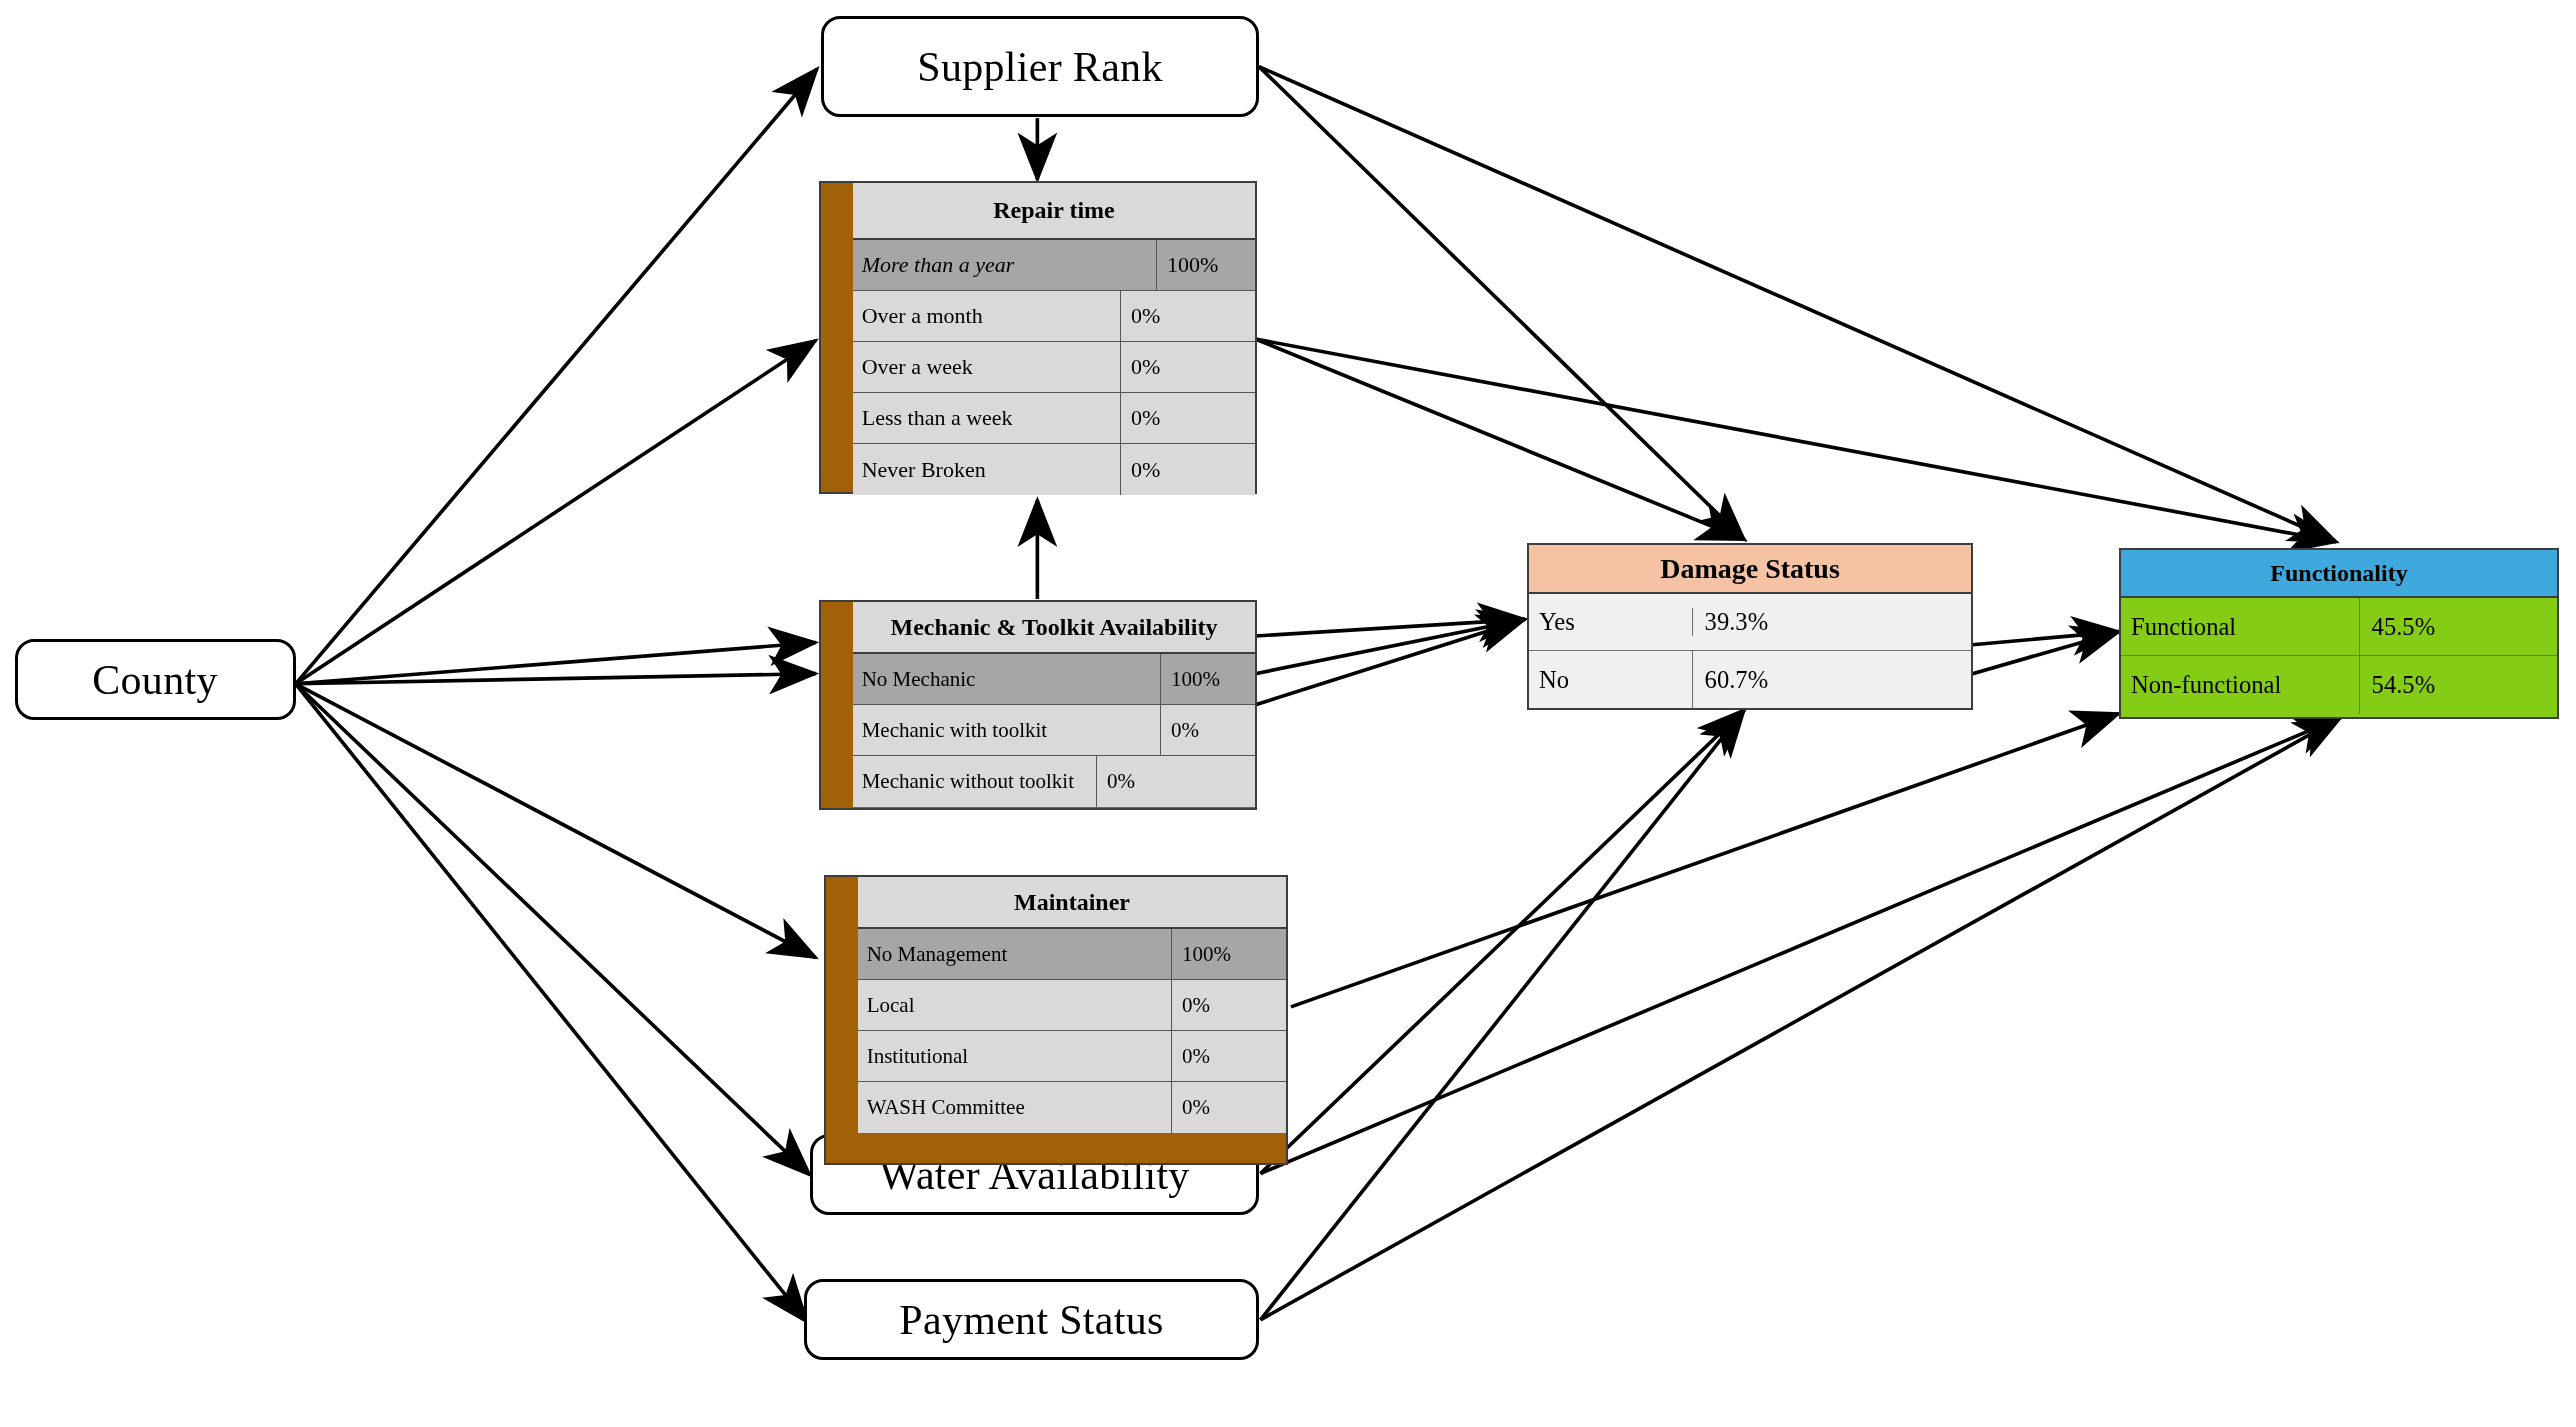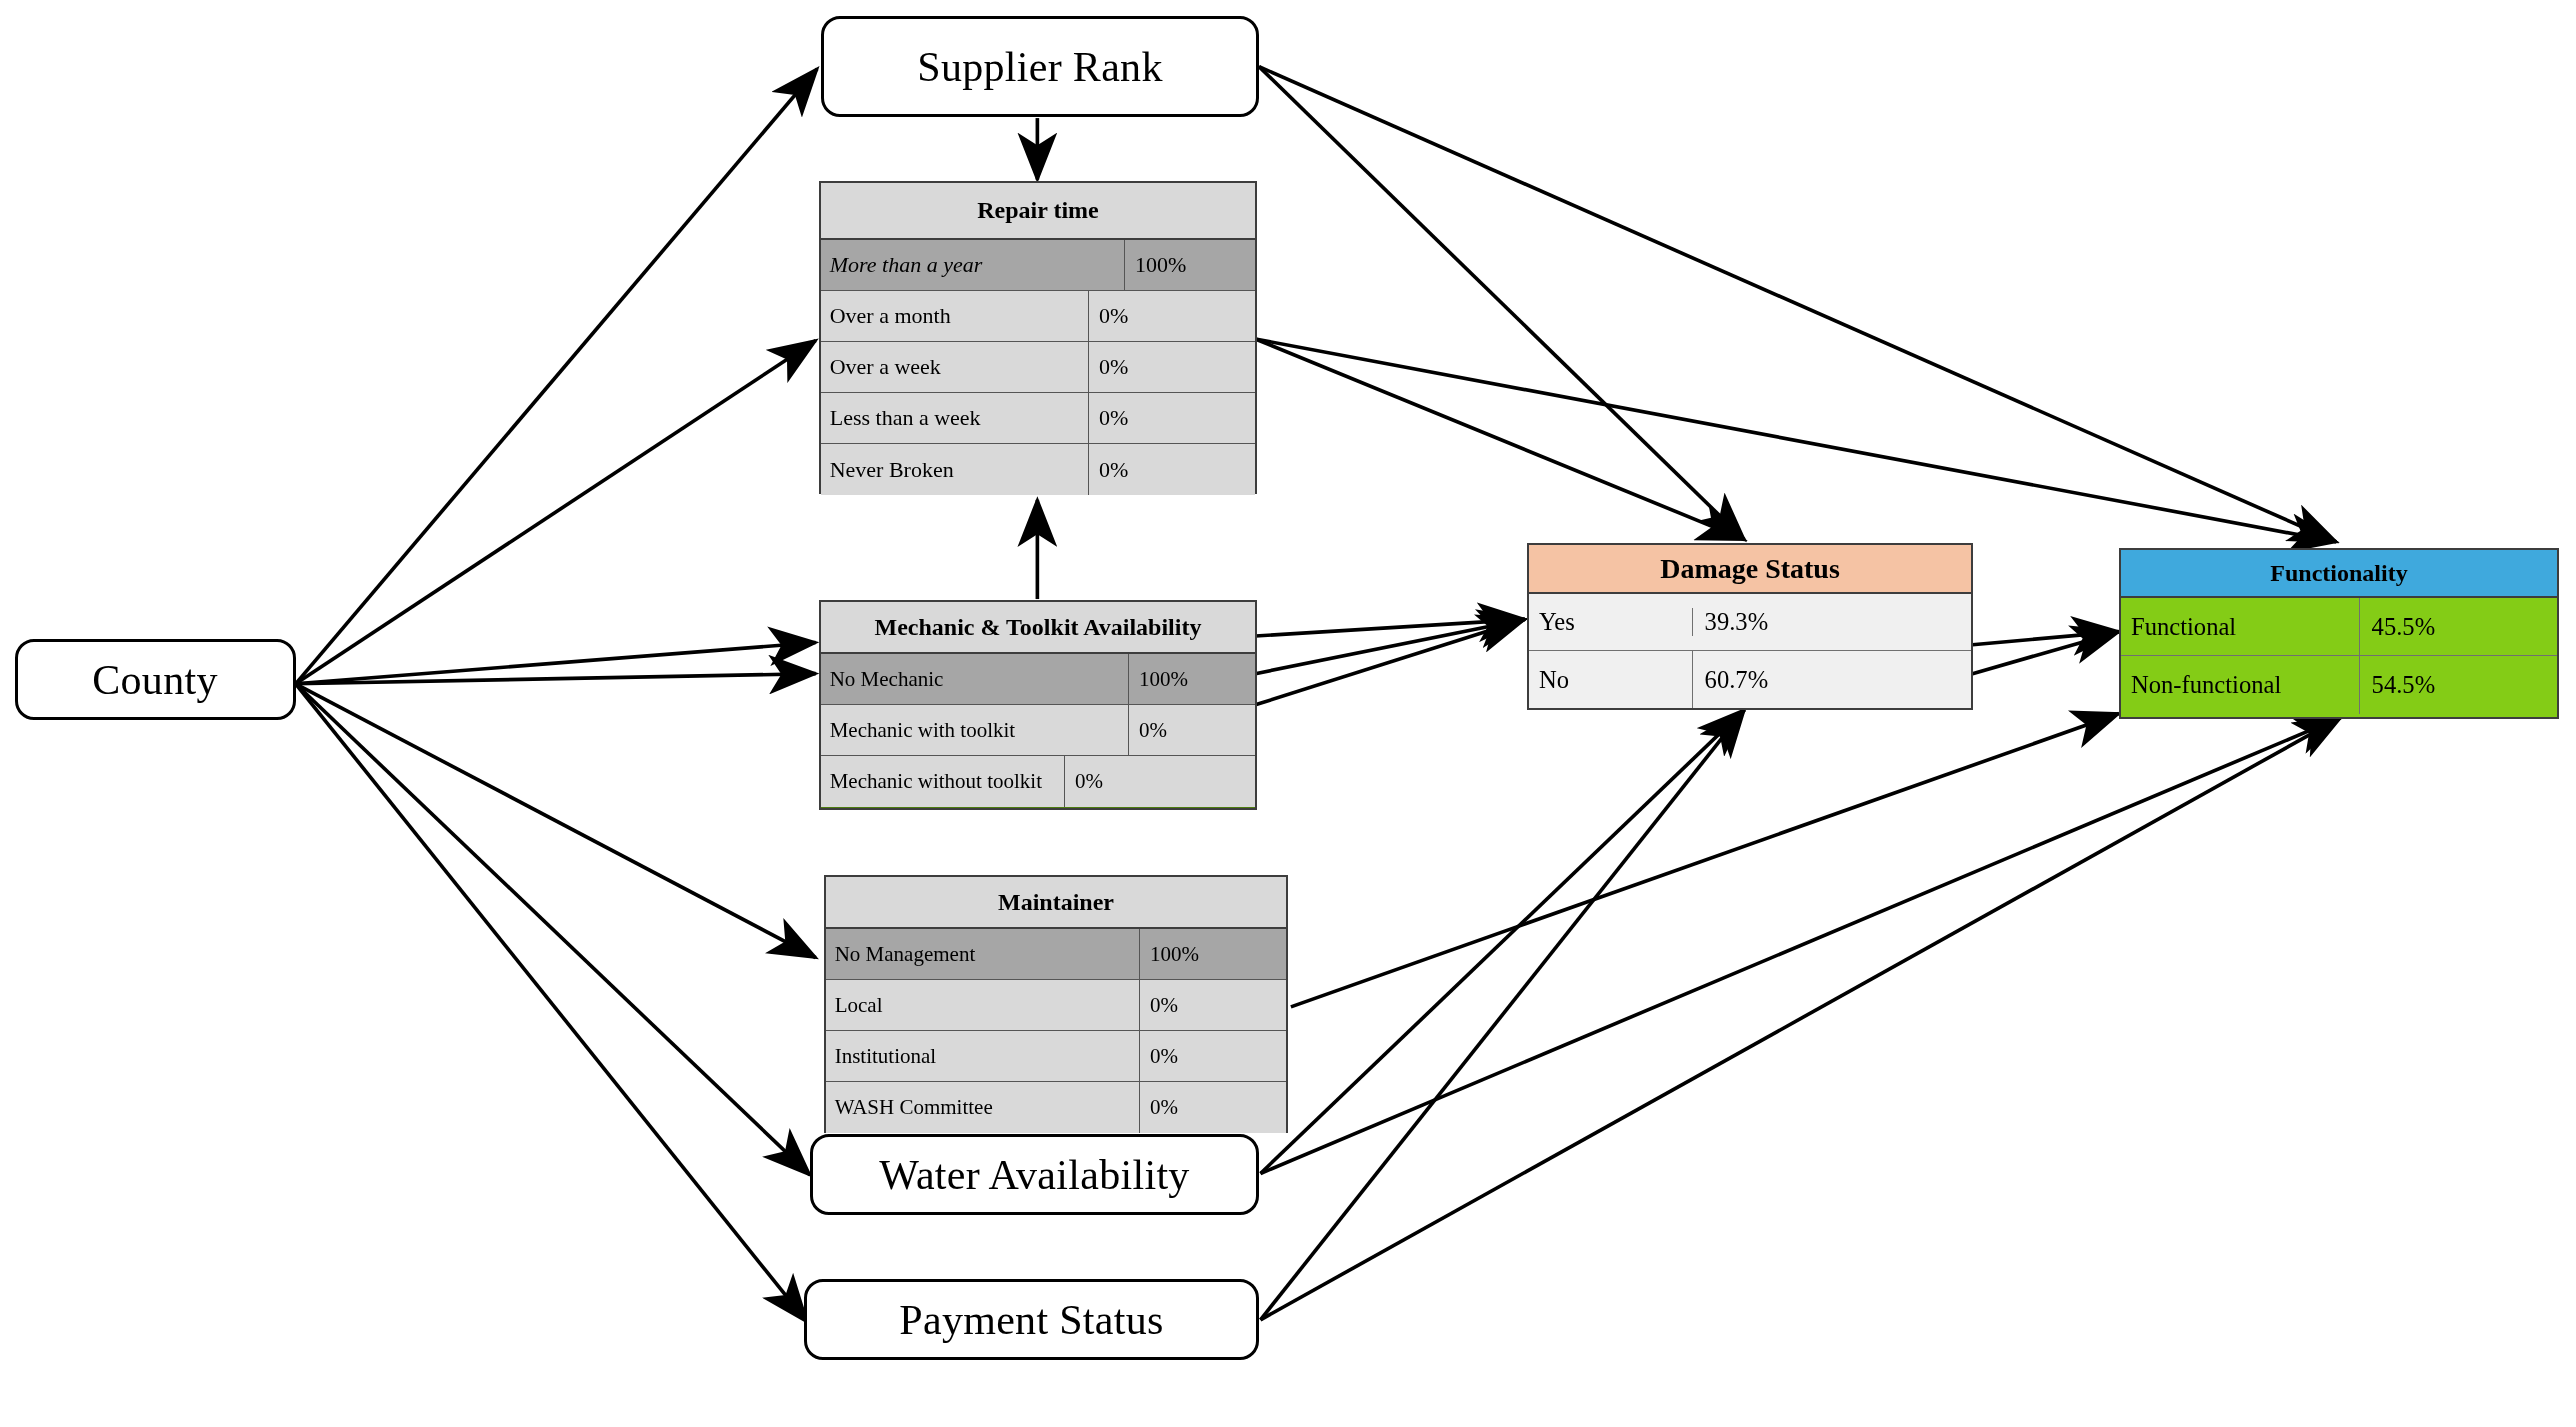--- a/index.html
+++ b/index.html
@@ -35,22 +35,23 @@
     justify-content: center;
     color: #000000;
     font-weight: 400;
     letter-spacing: 0.3px;
   }
   
   .ptable {
     position: absolute;
     box-sizing: border-box;
     border-collapse: collapse;
-    background: #4d7c0f;
+    background: #a16207;
     border: 2.2px solid #3d3d3d;
+    padding-left: 32px;
   }
   .ptable .thead {
     box-sizing: border-box;
     width: 100%;
     text-align: center;
     font-weight: bold;
     background: #d9d9d9;
     border-bottom: 2.2px solid #3d3d3d;
     display: flex;
     align-items: center;
@@ -225,21 +226,21 @@
     <div class="prow" style="height:51px;">
       <div class="pcell-label" style="width:308px;">Mechanic with toolkit</div>
       <div class="pcell-val">0%</div>
     </div>
     <div class="prow" style="height:51px;">
       <div class="pcell-label" style="width:244px;">Mechanic without toolkit</div>
       <div class="pcell-val">0%</div>
     </div>
   </div>
 
-  <div class="ptable" style="left:824px; top:875px; width:464px; height:258px; font-size:21px;">
+  <div class="ptable" style="left:824px; top:875px; width:464px; height:290px; font-size:21px;">
     <div class="thead" style="height:52px; font-size:24px;">
       <span>Maintainer</span>
     </div>
     <div class="prow hi" style="height:51px;">
       <div class="pcell-label" style="width:314px;">No Management</div>
       <div class="pcell-val">100%</div>
     </div>
     <div class="prow" style="height:51px;">
       <div class="pcell-label" style="width:314px;">Local</div>
       <div class="pcell-val">0%</div>

